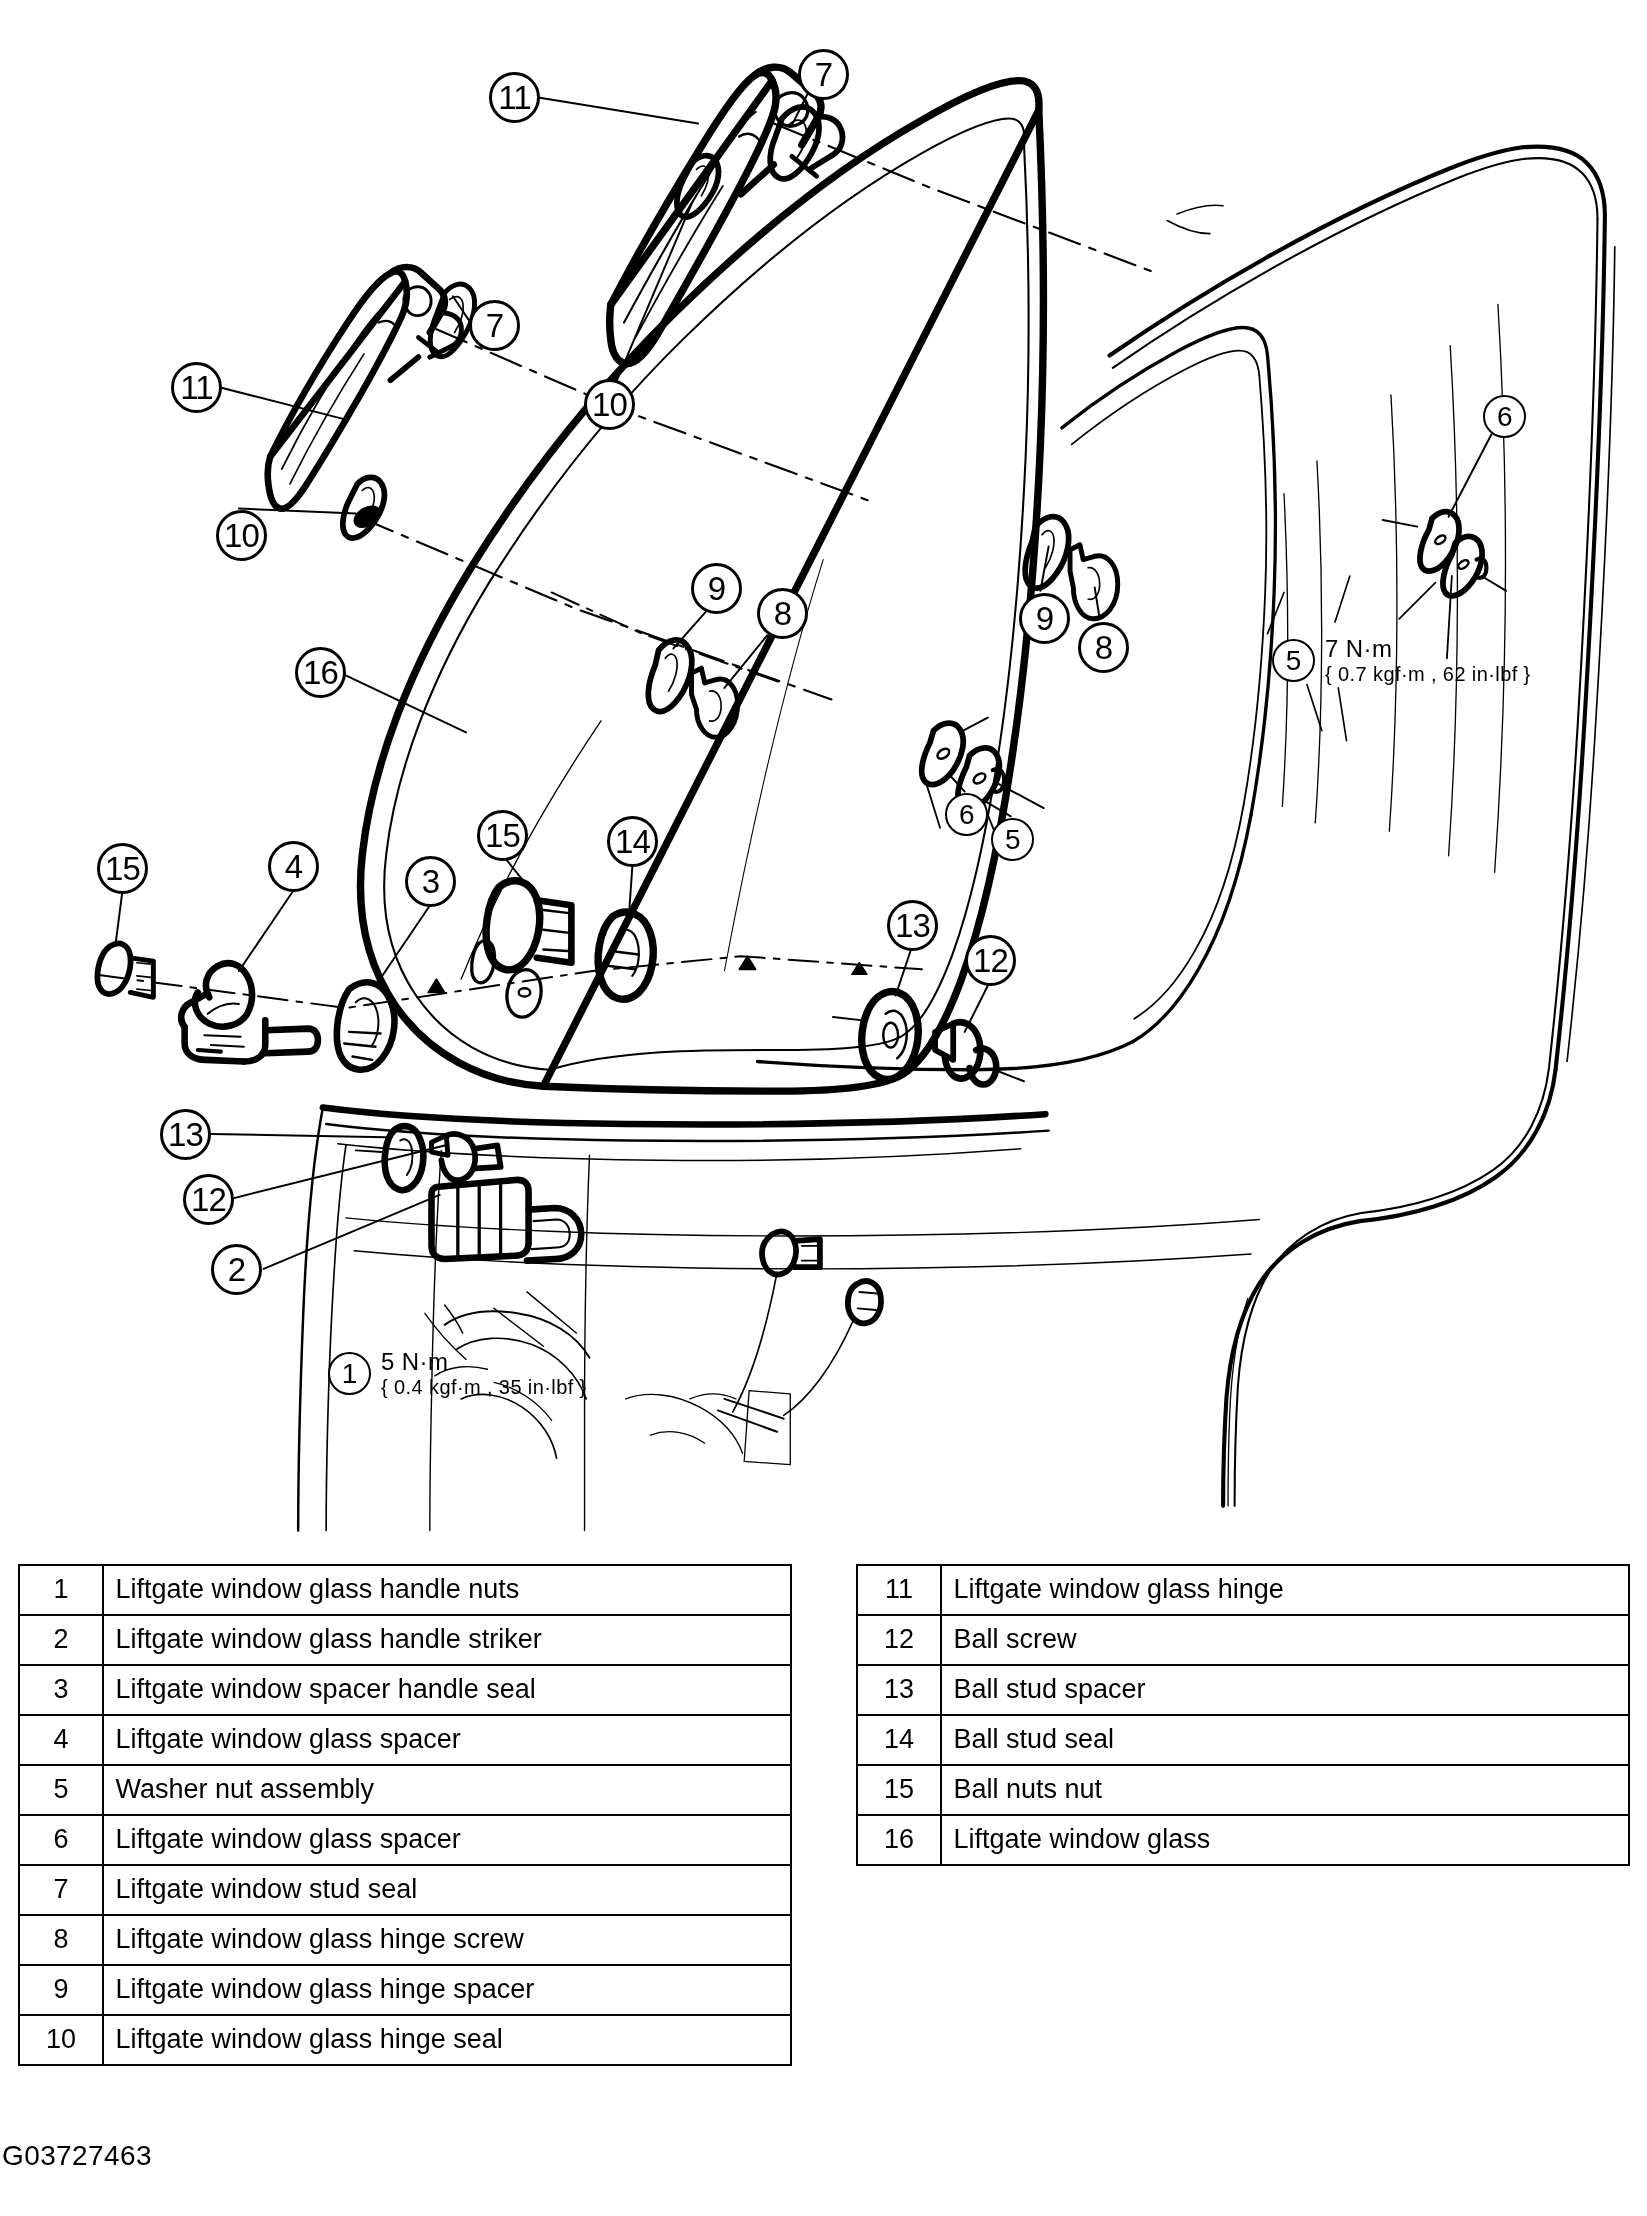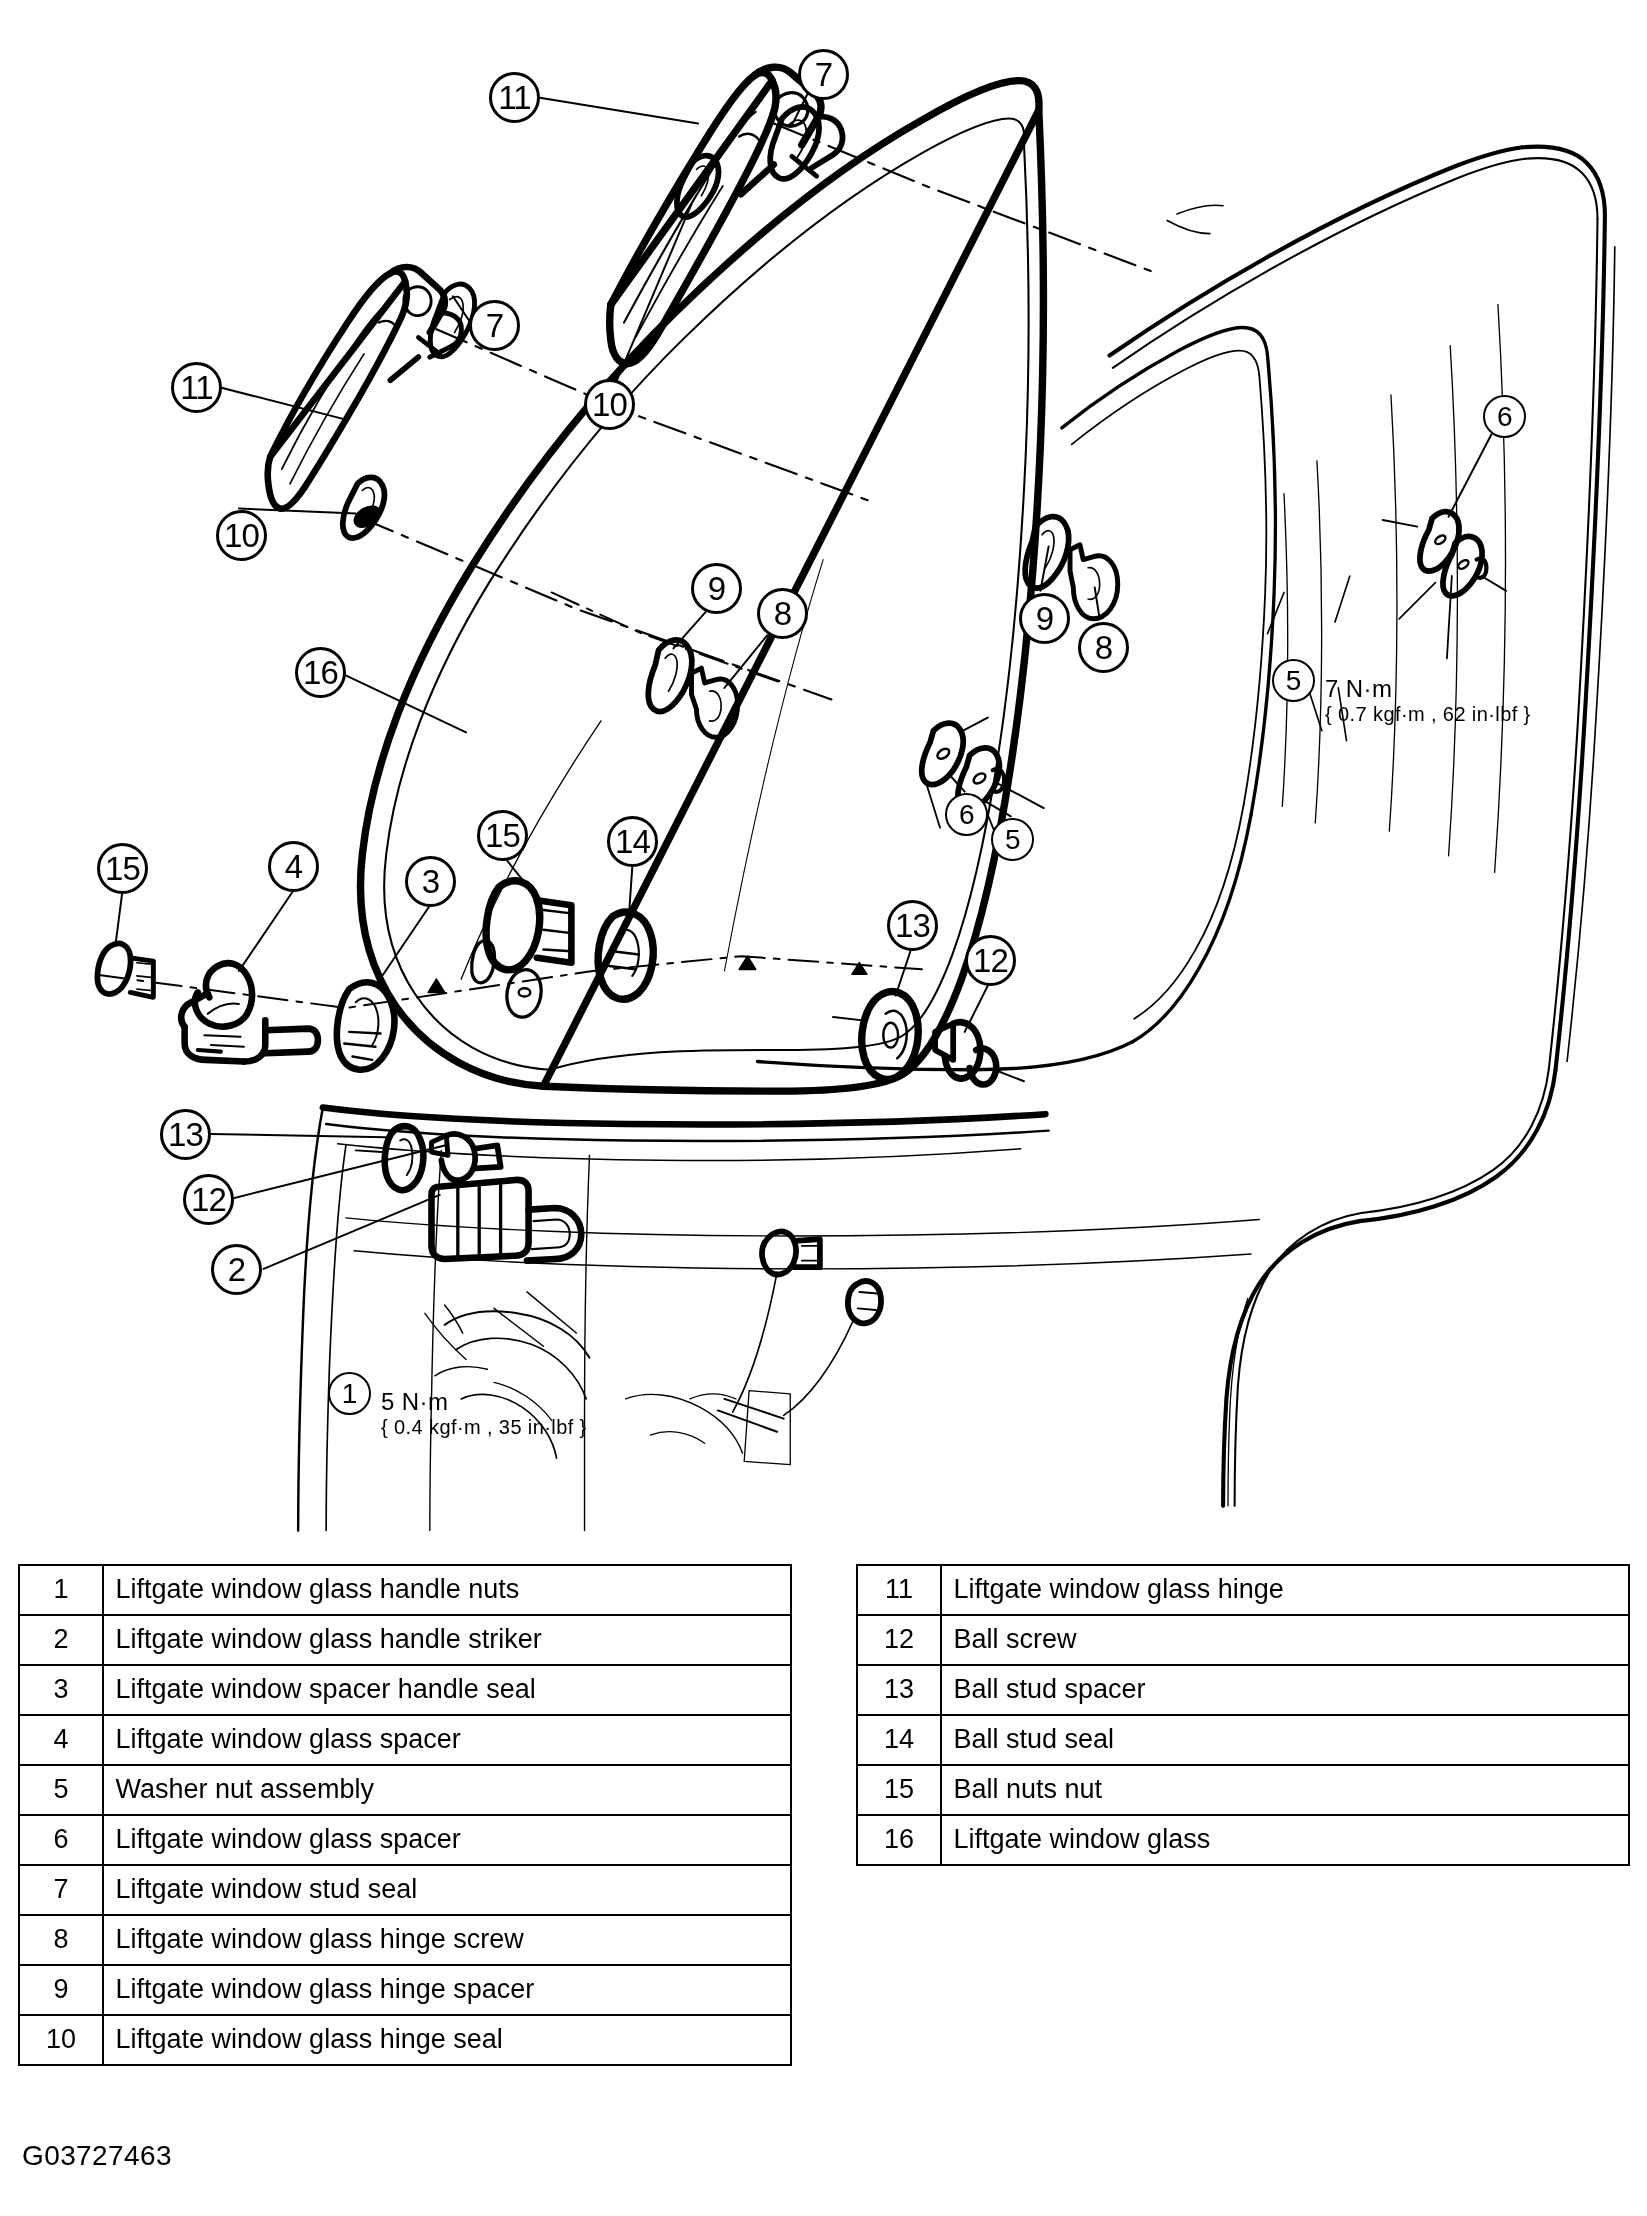--- a/index.html
+++ b/index.html
@@ -73,21 +73,20 @@
     background: #fff;
     display: flex;
     align-items: center;
     justify-content: center;
     font-size: 28px;
     box-sizing: border-box;
   }
   .torque .tq-text {
     margin-left: 10px;
     line-height: 1.18;
-    margin-top: 40px;
   }
   .torque .tq-metric {
     font-size: 24px;
     letter-spacing: 0.4px;
   }
   .torque .tq-alt {
     font-size: 20px;
     letter-spacing: 0.4px;
   }
 
@@ -117,21 +116,21 @@
   }
   .parts-table td.num {
     width: 82px;
     text-align: center;
     padding: 0;
   }
 
   
   #figure-id {
     position: absolute;
-    left: 22px;
+    left: 2px;
     top: 2140px;
     font-size: 28px;
     letter-spacing: 0.4px;
   }
 </style>
 </head>
 <body>
 
 <div id="diagram-area">
 

